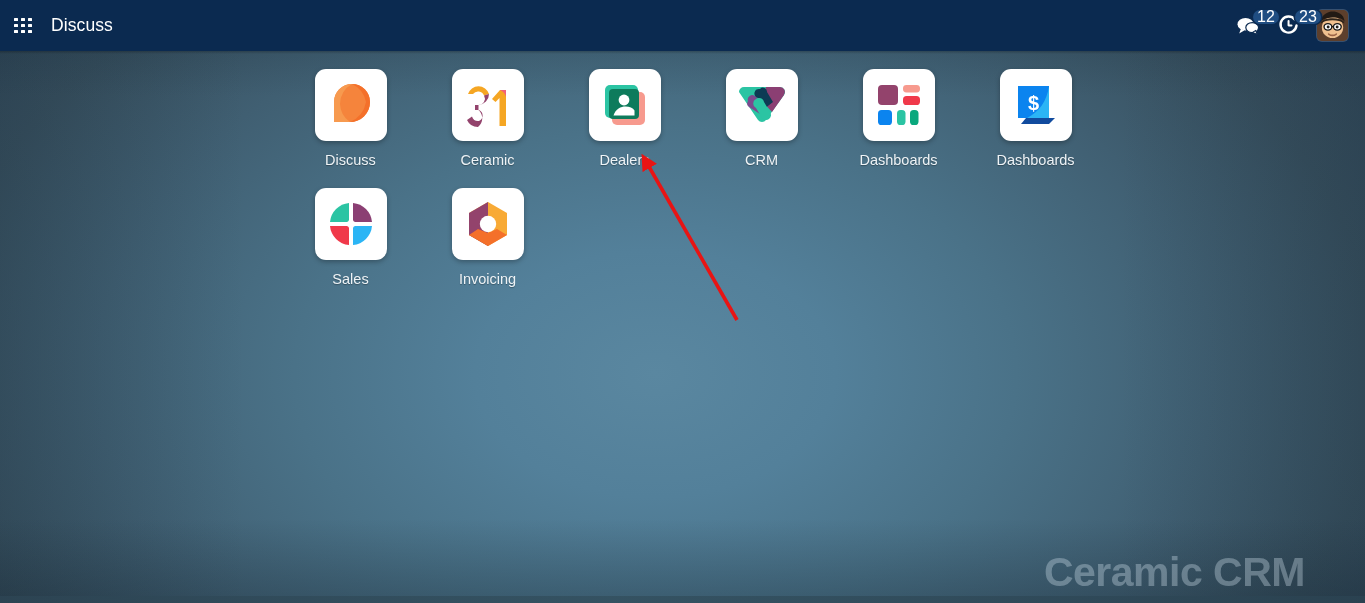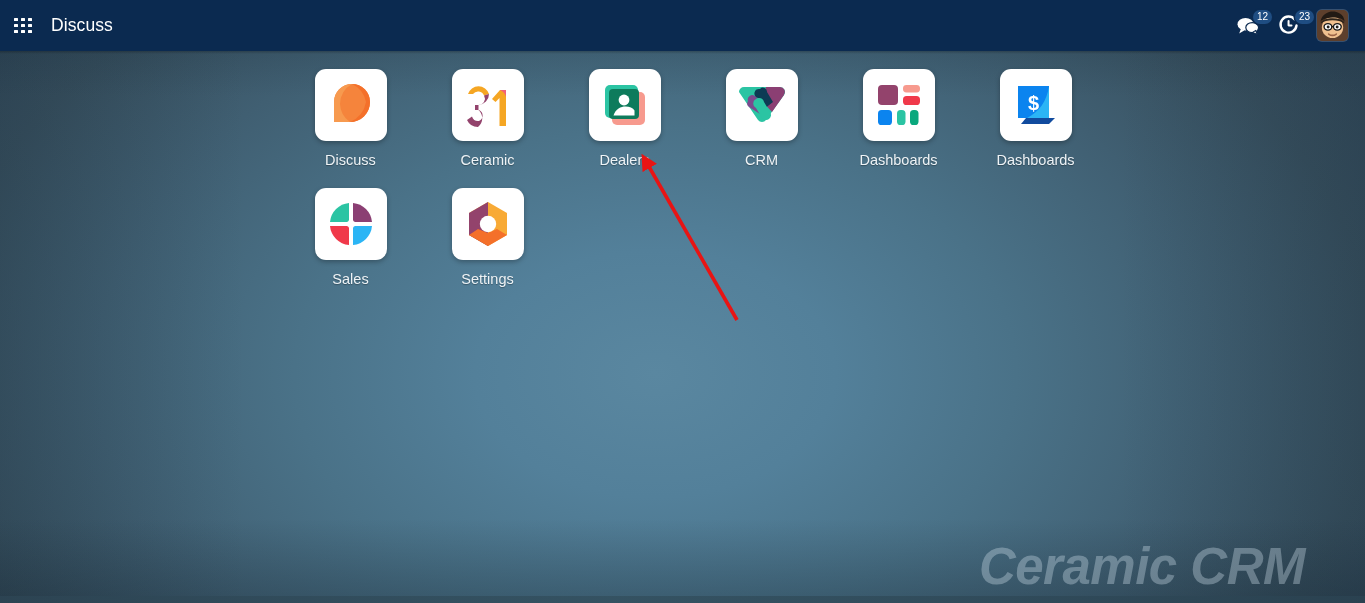--- a/index.html
+++ b/index.html
@@ -59,21 +59,21 @@
   }
   #nav-right {
     margin-left: auto; display: flex; align-items: center;
     gap: 18px; padding-right: 17px; height: 51px;
   }
   .nav-icon-wrap { position: relative; display: flex; align-items: center;
     cursor: pointer; height: 51px; }
   .badge {
     position: absolute; top: 10px; left: 17px;
     background: #1f4d82; color: #ffffff;
-    font-size: 10px; line-height: 14px; font-weight: 400;
+    font-size: 16px; line-height: 14px; font-weight: 400;
     border-radius: 8px; padding: 0 4px; min-width: 17px; text-align: center;
     box-shadow: 0 0 0 1.5px #0b2a50;
   }
   .avatar {
     width: 31px; height: 31px; border-radius: 5px; overflow: hidden;
     cursor: pointer; display: block; background: #6b4a33;
     box-shadow: 0 0 0 1px rgba(255,255,255,.18);
   }
 
   
@@ -95,25 +95,24 @@
   }
   .app-tile svg { display: block; }
   .app-label {
     margin-top: 11px; color: #eef3f6; font-size: 14.5px;
     text-shadow: 0 1px 1px rgba(0,0,0,.30); white-space: nowrap;
   }
 
   
   #watermark {
     position: absolute; right: 60px; bottom: 7px;
-    font-size: 51px; font-weight: 700; letter-spacing: -.5px;
+    font-size: 41px; font-weight: 700; letter-spacing: -.5px;
     color: rgba(206,223,232,.36);
     pointer-events: none; user-select: none;
     z-index: 4;
-    font-style: italic;
   }
 
   
   #annotation { position: absolute; left: 0; top: 0; width: 1365px;
     height: 603px; pointer-events: none; z-index: 30; }
 </style>
 </head>
 <body>
 
 <div id="desktop"></div>
@@ -271,21 +270,21 @@
 
   <div class="app-cell">
     <div class="app-tile">
       <svg width="46" height="48" viewBox="0 0 46 48">
         <path d="M23 2 L42 13 L42 35 L23 46 L4 35 L4 13 Z" fill="#f8aa35"></path>
         <path d="M23 2 L4 13 L4 35 L23 46 L23 27 Z" fill="#93436c"></path>
         <path d="M4 35 L23 46 L42 35 L32 29 L23 33 L13 29 Z" fill="#f4702a"></path>
         <circle cx="23" cy="24" r="8.2" fill="#ffffff"></circle>
       </svg>
     </div>
-    <span class="app-label">Settings</span>
+    <span class="app-label">Invoicing</span>
   </div>
 
 </div>
 
 <div id="watermark">Ceramic CRM</div>
 
 <svg id="annotation">
   <defs>
     <marker id="arrowhead" markerWidth="4.6" markerHeight="4.6" refX="3.2" refY="2.3" orient="auto">
       <polygon points="0,0 4.6,2.3 0,4.6" fill="#e81414"></polygon>

